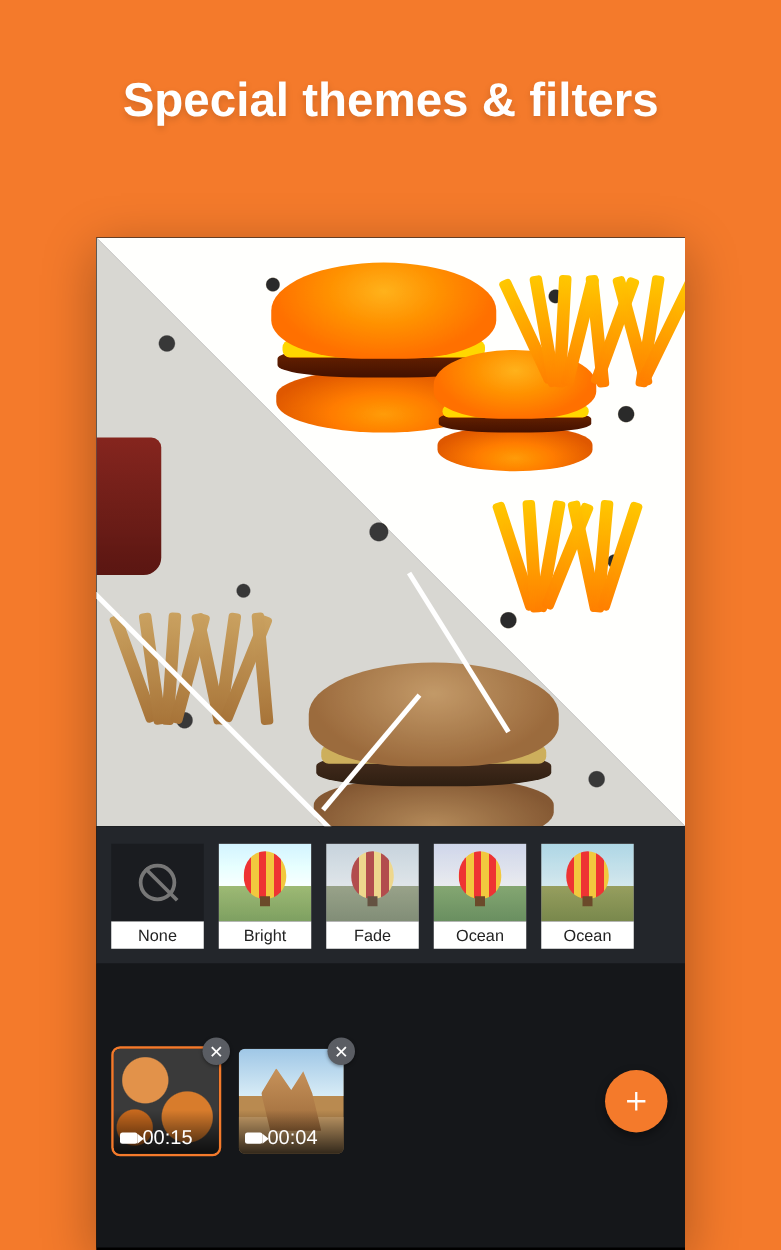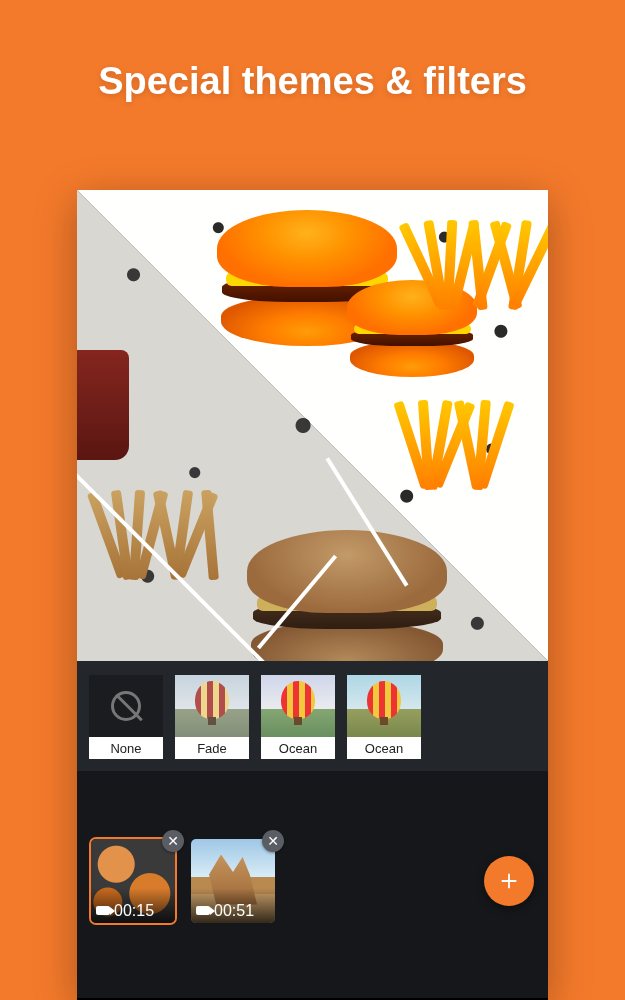--- a/index.html
+++ b/index.html
@@ -325,20 +325,27 @@
     <div class="slash slash3"></div>
   </div>
 
   <div class="filters">
     <div class="filter none" data-key="none">
       <div class="thumb">
           <div class="noneicon"></div>
         </div>
       <div class="flabel">None</div>
     </div>
+    <div class="filter" data-key="bright">
+      <div class="thumb">
+          <div class="balloon-sky"></div>
+          <div class="balloon"></div>
+        </div>
+      <div class="flabel">Bright</div>
+    </div>
     <div class="filter" data-key="fade">
       <div class="thumb">
           <div class="balloon-sky"></div>
           <div class="balloon"></div>
         </div>
       <div class="flabel">Fade</div>
     </div>
     <div class="filter" data-key="lime">
       <div class="thumb">
           <div class="balloon-sky"></div>
@@ -366,21 +373,21 @@
         <span>00:15</span>
       </div>
     </div>
     <div class="clip clip2">
       <div class="img"></div>
       <div class="remove">
         <span>✕</span>
       </div>
       <div class="dur">
         <span class="camicon"></span>
-        <span>00:51</span>
+        <span>00:04</span>
       </div>
     </div>
     <div class="addbtn">
       <svg viewBox="0 0 24 24">
         <path d="M11 4h2v7h7v2h-7v7h-2v-7H4v-2h7z" fill="#fff"></path>
       </svg>
     </div>
   </div>
 
 </div>

